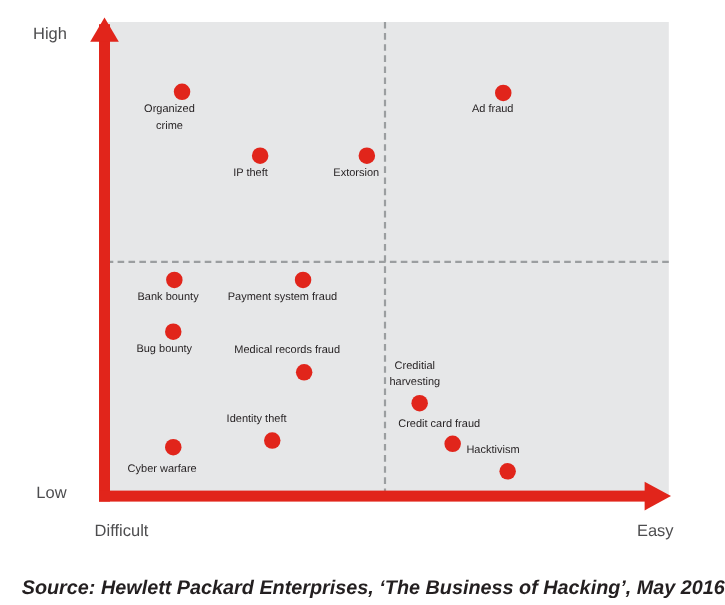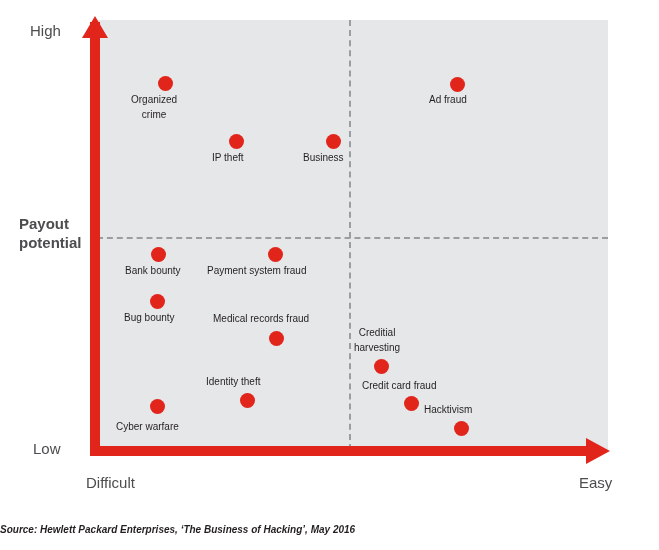--- a/index.html
+++ b/index.html
@@ -134,24 +134,24 @@
     white-space: pre;
     line-height: 15px;
   }
 
   
   .source-note {
     position: absolute;
     left: 0;
     top: 524px;
     width: 659px;
-    text-align: left;
+    text-align: right;
     font-style: italic;
     font-weight: bold;
-    font-size: 10px;
+    font-size: 18px;
     color: #231f20;
   }
 </style>
 </head>
 <body>
 
 <div id="chart-root">
 
   <div class="plot-area"></div>
 
@@ -159,38 +159,34 @@
   <div class="divider-v"></div>
 
   <div class="axis-y"></div>
   <div class="axis-y-head"></div>
   <div class="axis-x"></div>
   <div class="axis-x-head"></div>
 
   <div class="axis-label high">High</div>
   <div class="axis-label low">Low</div>
 
-  <div class="axis-title y-title">
-    <div>Payout</div>
-    <div>potential</div>
-  </div>
 
   <div class="axis-label difficult">Difficult</div>
   <div class="axis-label easy">Easy</div>
 
   <div id="points-layer">
       <div class="point" style="left: 165px; top: 83px; background: rgb(225, 37, 27);"></div>
       <div class="point-label" style="left: 131px; top: 92px; text-align: center;">Organized
 crime</div>
       <div class="point" style="left: 457px; top: 84px; background: rgb(225, 37, 27);"></div>
       <div class="point-label" style="left: 429px; top: 92px;">Ad fraud</div>
       <div class="point" style="left: 236px; top: 141px; background: rgb(225, 37, 27);"></div>
       <div class="point-label" style="left: 212px; top: 150px;">IP theft</div>
       <div class="point" style="left: 333px; top: 141px; background: rgb(225, 37, 27);"></div>
-      <div class="point-label" style="left: 303px; top: 150px;">Business</div>
+      <div class="point-label" style="left: 303px; top: 150px;">Extorsion</div>
       <div class="point" style="left: 158px; top: 254px; background: rgb(225, 37, 27);"></div>
       <div class="point-label" style="left: 125px; top: 263px;">Bank bounty</div>
       <div class="point" style="left: 275px; top: 254px; background: rgb(225, 37, 27);"></div>
       <div class="point-label" style="left: 207px; top: 263px;">Payment system fraud</div>
       <div class="point" style="left: 157px; top: 301px; background: rgb(225, 37, 27);"></div>
       <div class="point-label" style="left: 124px; top: 310px;">Bug bounty</div>
       <div class="point" style="left: 276px; top: 338px; background: rgb(225, 37, 27);"></div>
       <div class="point-label" style="left: 213px; top: 311px;">Medical records fraud</div>
       <div class="point" style="left: 381px; top: 366px; background: rgb(225, 37, 27);"></div>
       <div class="point-label" style="left: 354px; top: 325px; text-align: center;">Creditial

